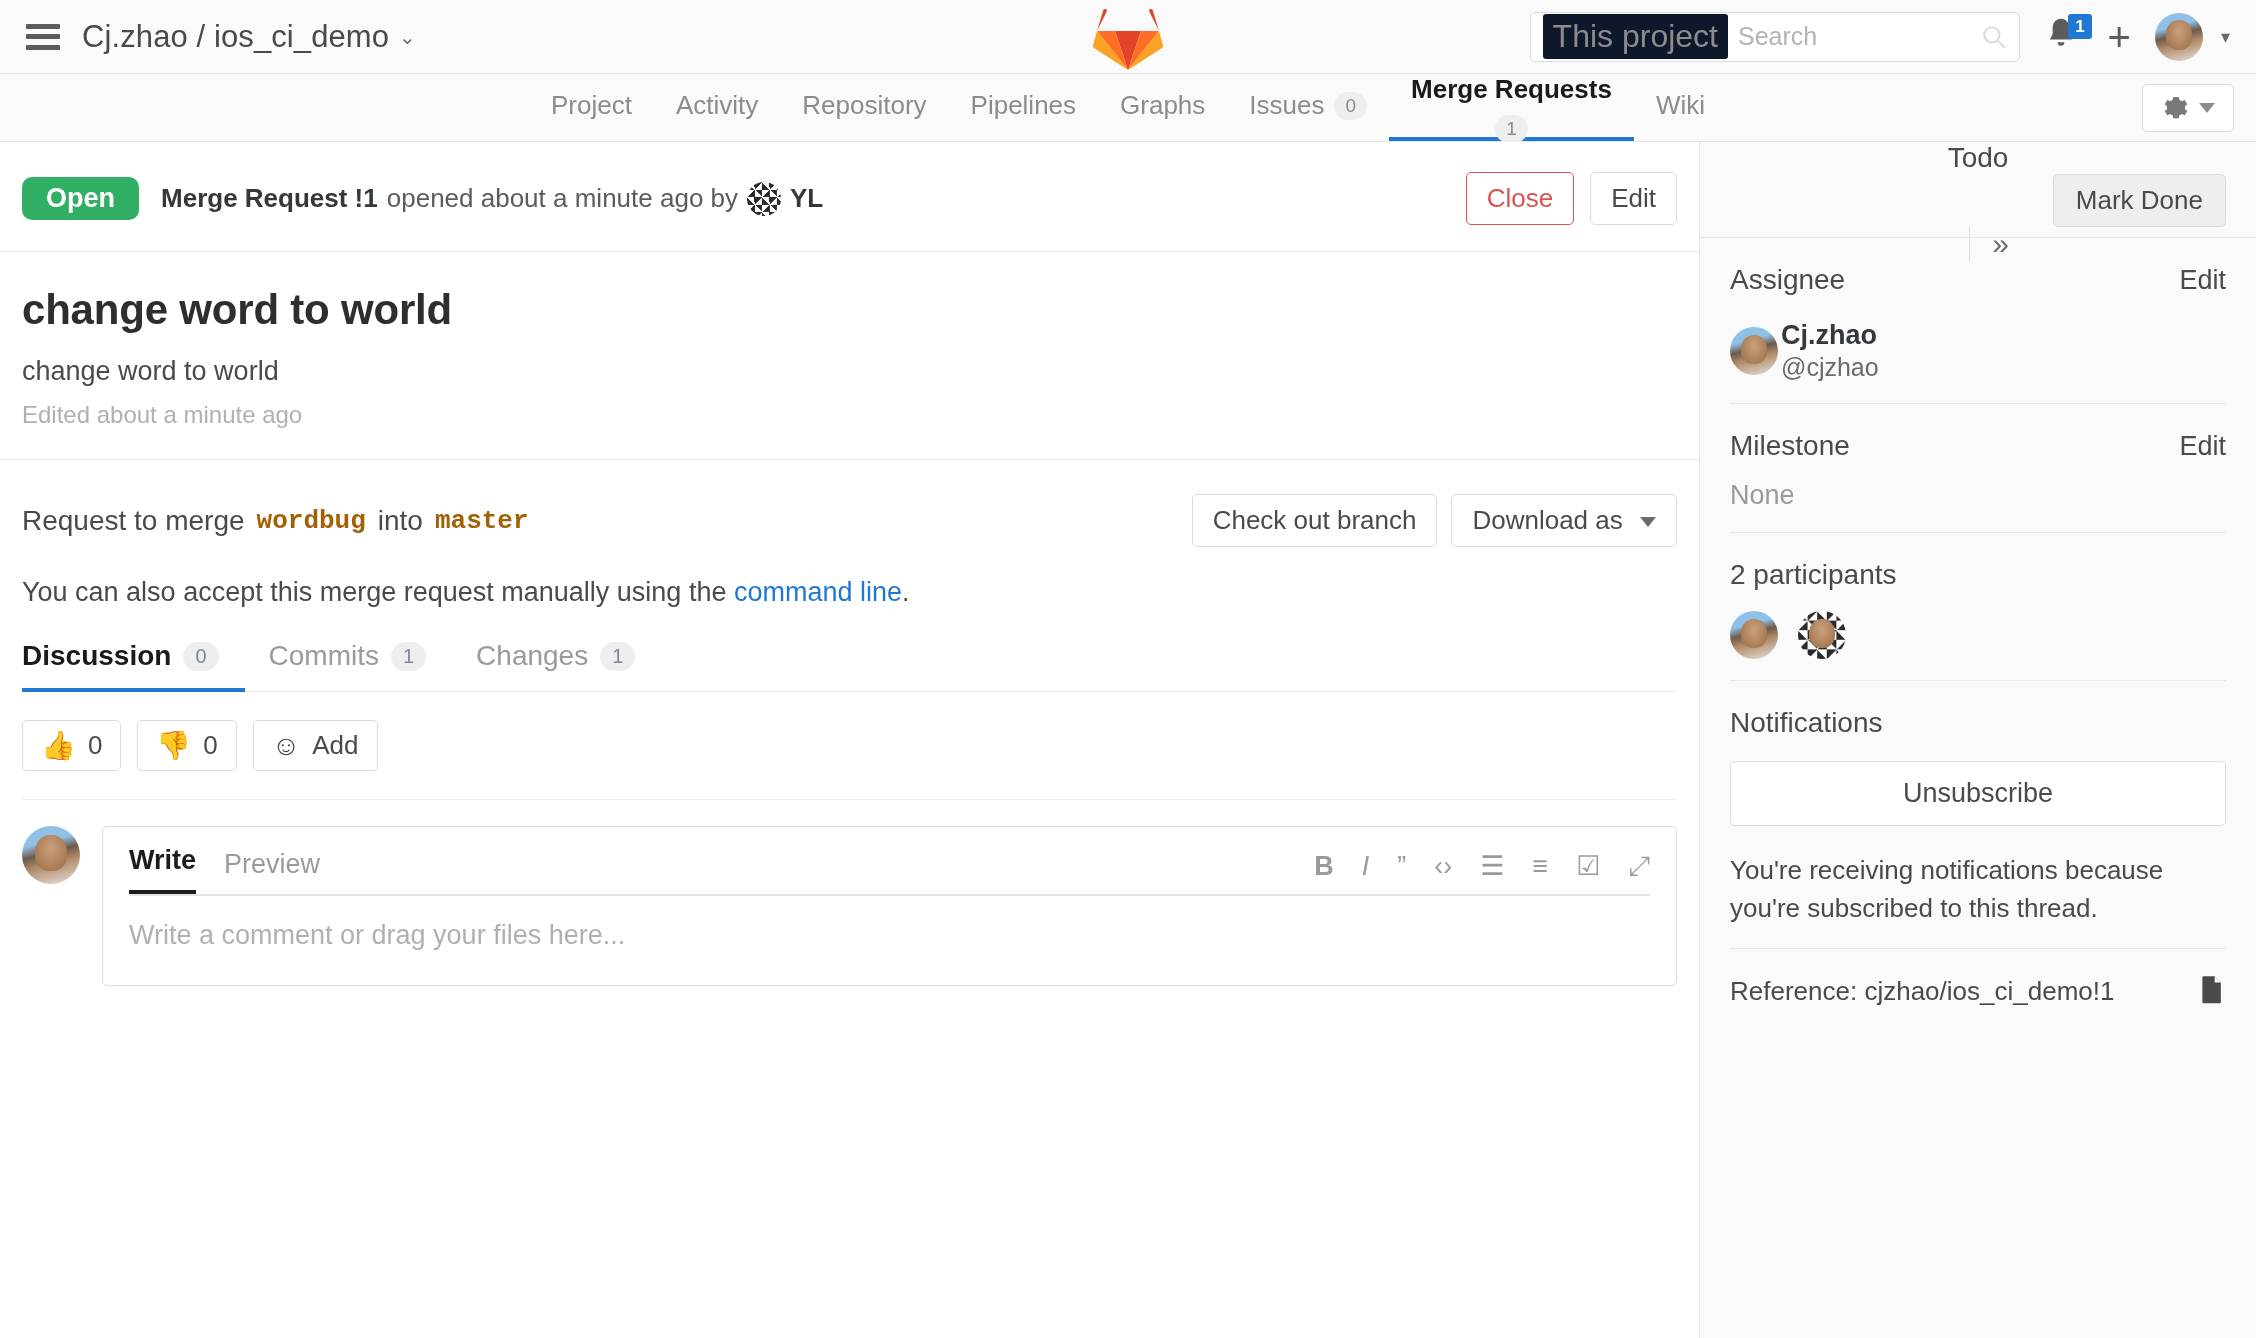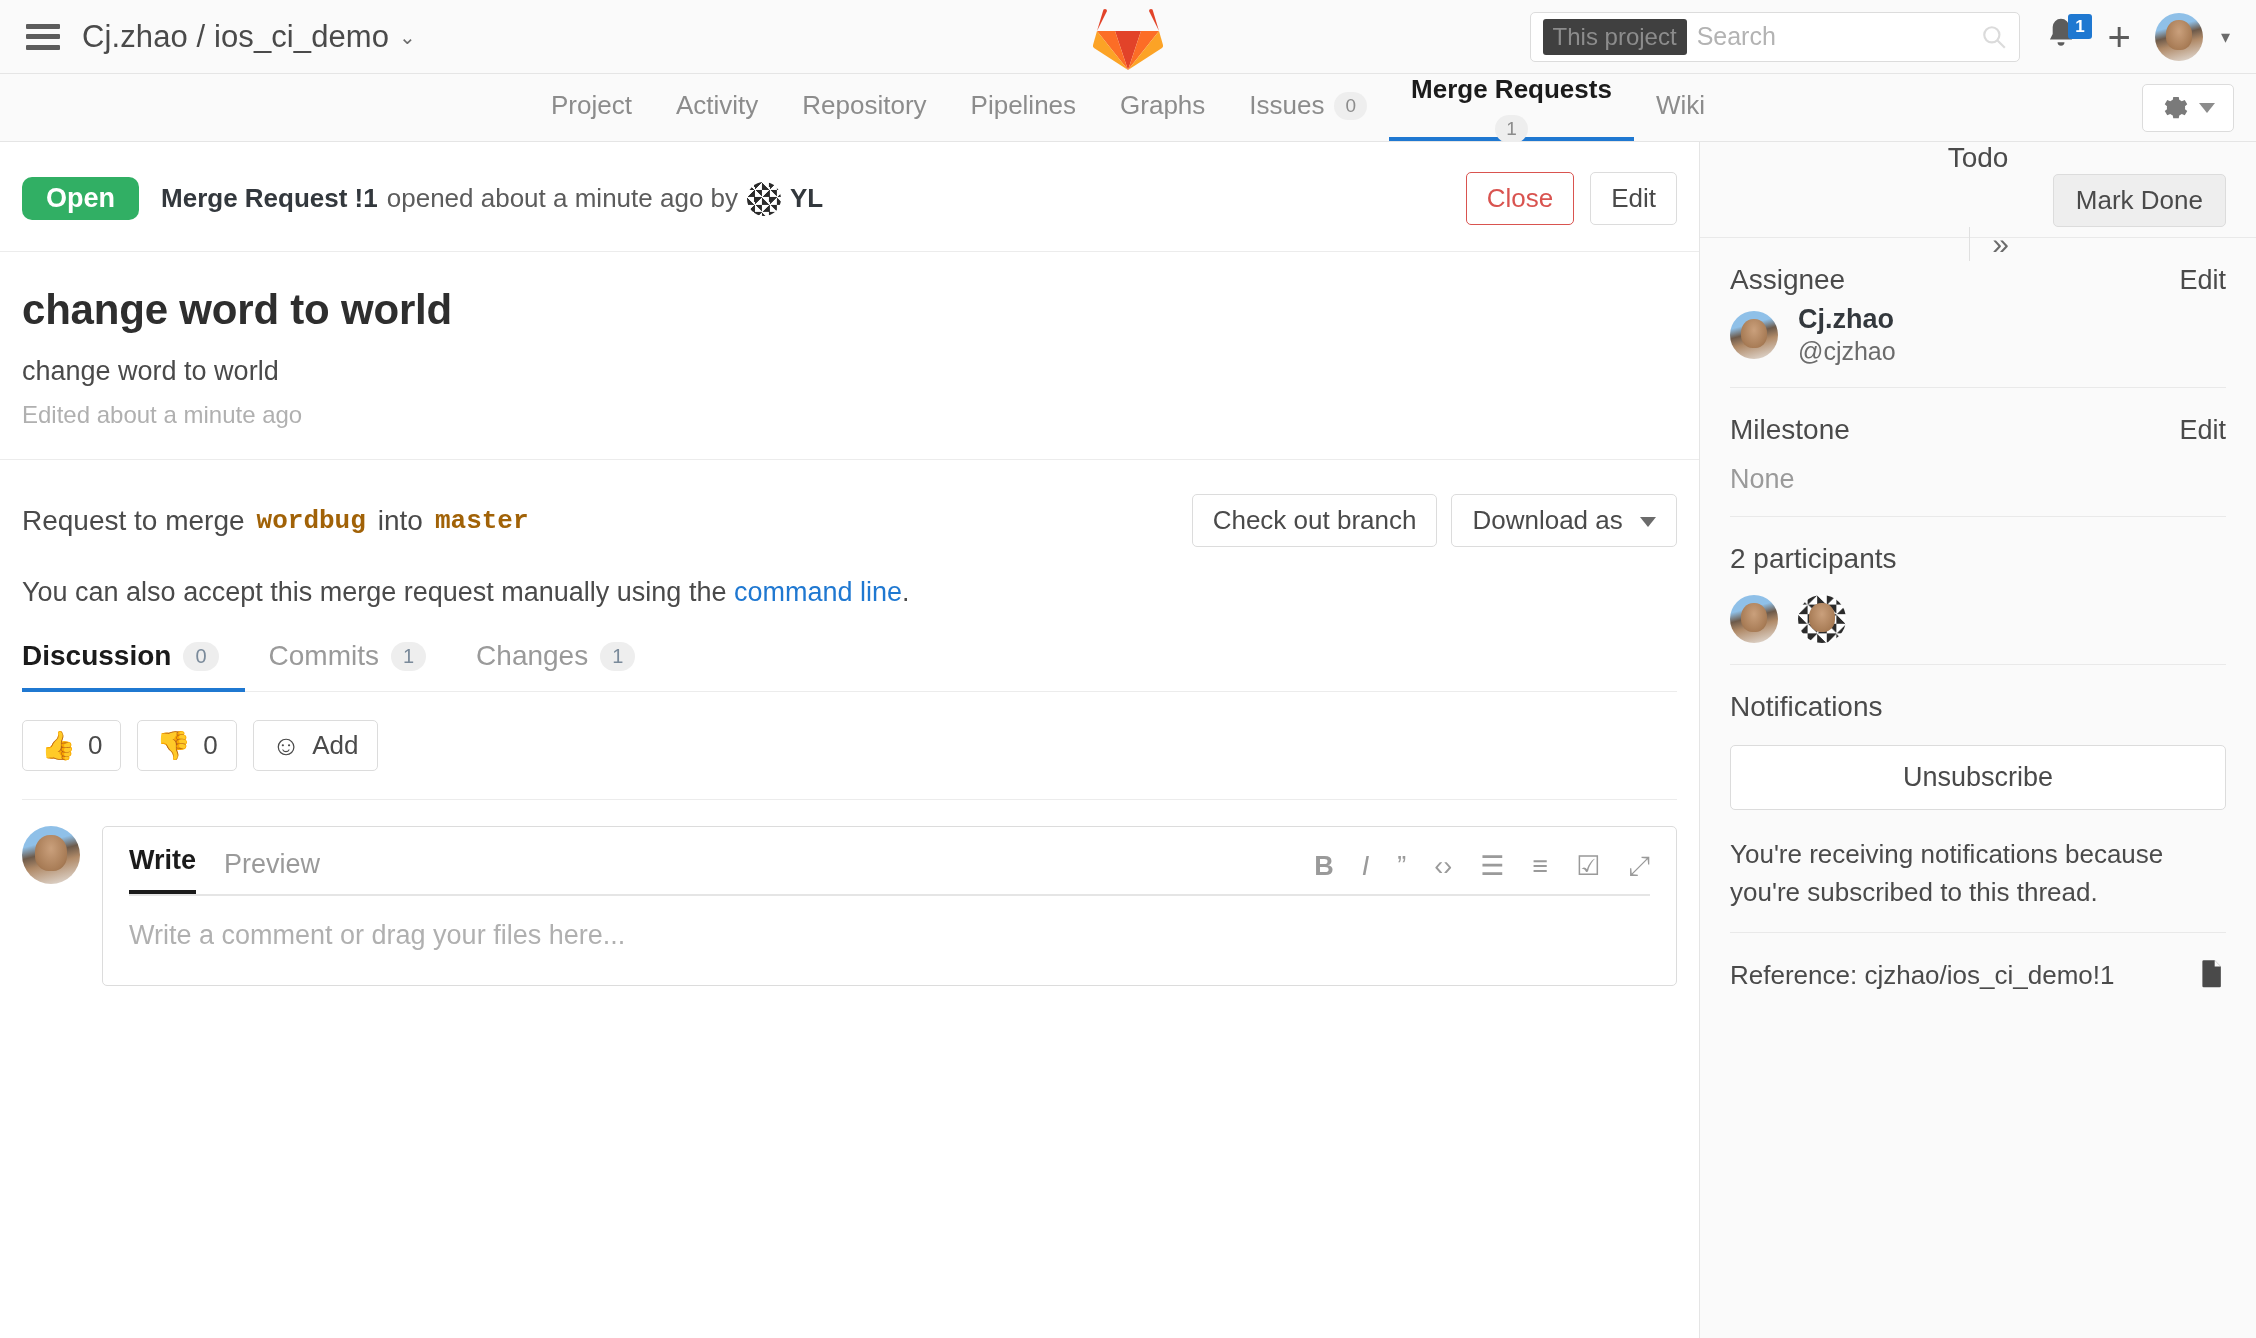--- a/index.html
+++ b/index.html
@@ -40,21 +40,21 @@
 
   .topbar-right {
     margin-left: auto; display: flex; align-items: center; gap: 24px;
   }
   .searchbox {
     width: 490px; height: 50px;
     background: #fff; border: 1px solid #dcdcdc; border-radius: 5px;
     display: flex; align-items: center; padding: 0 12px; gap: 10px;
   }
   .scope-chip {
-    background: #404040; color: #8c8c8c; font-size: 24px;
+    background: #0f172a; color: #8c8c8c; font-size: 32px;
     padding: 4px 10px; border-radius: 3px; white-space: nowrap;
   }
   .search-placeholder { color:#b3b3b3; font-size: 25px; flex:1; }
   .search-ico { width: 26px; height: 26px; opacity:.35; }
 
   .bell-wrap { position: relative; width: 40px; height: 42px; cursor:pointer; }
   .badge-count {
     position:absolute; right:-8px; top:-2px;
     background:#1f78d1; color:#fff; font-size:17px; line-height:1;
     padding:4px 7px; border-radius:3px; font-weight:600;
@@ -212,21 +212,21 @@
   .mark-done {
     margin-left:auto; background:#eeeeee; border:1px solid #dcdcdc; border-radius:5px;
     font-size:26px; color:#4a4a4a; padding:10px 22px; cursor:pointer; font-family:inherit;
   }
   .side-expand { margin-left: 22px; padding-left: 22px; border-left:1px solid #e0e0e0; font-size:30px; color:#6b6b6b; cursor:pointer; }
 
   .side-sec { padding: 26px 0 21px 0; border-bottom:1px solid #e9e9e9; }
   .side-sec:last-child { border-bottom:none; }
   .side-sec-head { display:flex; align-items:center; font-size:28px; color:#4a4a4a; }
   .side-edit { margin-left:auto; color:#4a4a4a; font-size:27px; cursor:pointer; }
-  .assignee-row { display:flex; align-items:center; gap: 20px; margin-top: 8px; }
+  .assignee-row { display:flex; align-items:center; gap: 3px; margin-top: 24px; }
   .assignee-name { font-size:27px; font-weight:700; color:#33383d; }
   .assignee-handle { font-size:25px; color:#6b6b6b; margin-top:2px; }
   .side-none { font-size:27px; color:#9a9a9a; margin-top: 18px; }
   .participant-avatars { display:flex; gap: 20px; margin-top: 20px; }
   .btn-unsub {
     width: 100%; background:#fff; border:1px solid #dcdcdc; border-radius:5px;
     font-size:27px; color:#4a4a4a; padding: 16px 0; cursor:pointer; margin-top: 22px; font-family:inherit;
   }
   .notif-desc { font-size:26px; color:#4a4a4a; line-height:1.45; margin-top: 26px; }
   .ref-row { display:flex; align-items:center; font-size:26px; color:#4a4a4a; }

